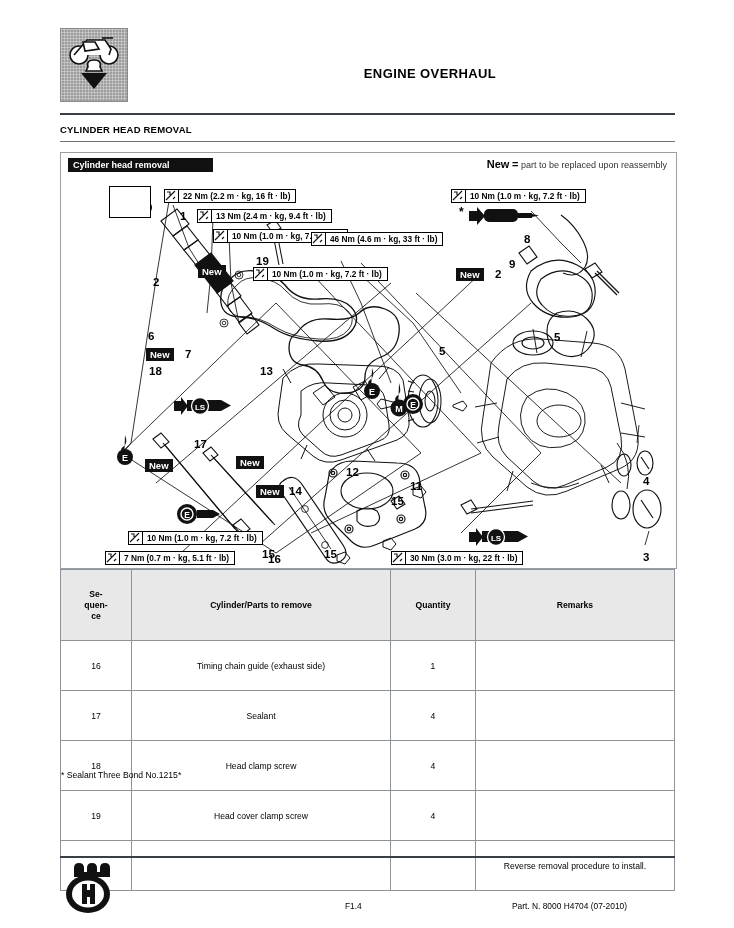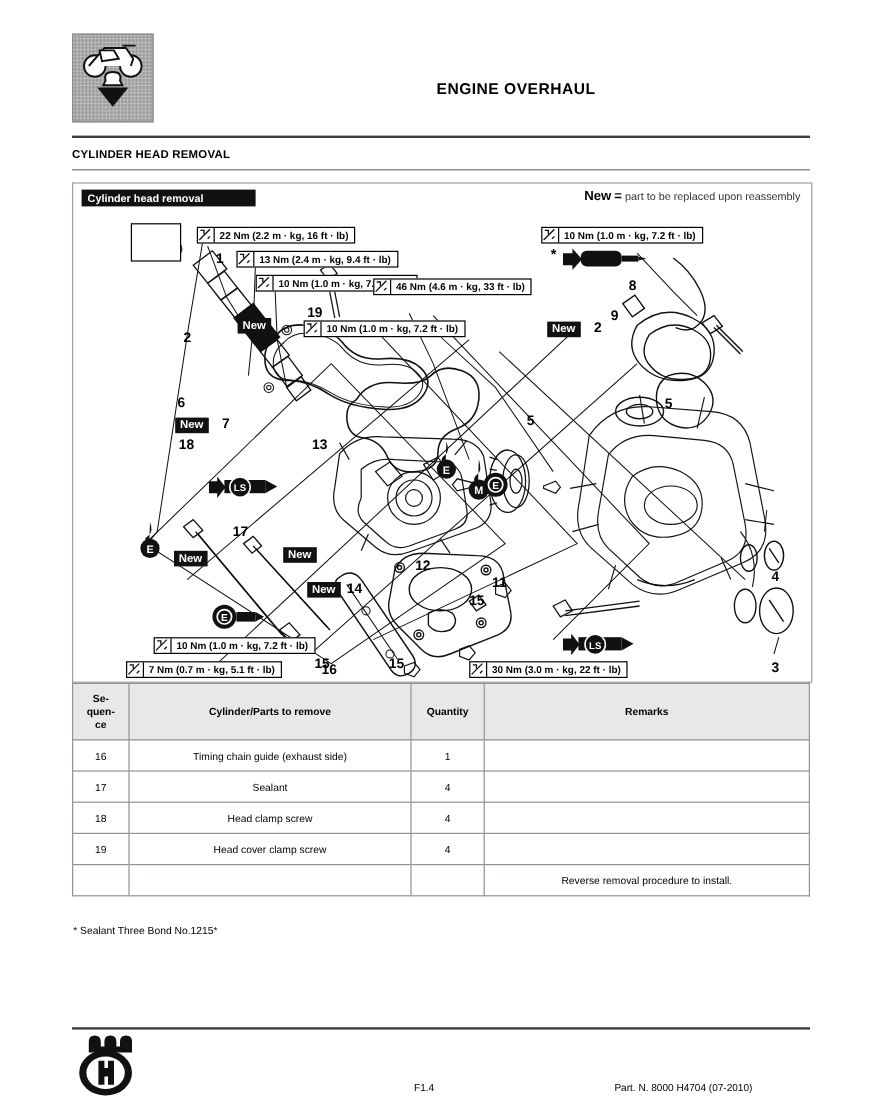--- a/index.html
+++ b/index.html
@@ -74,21 +74,21 @@
   .star{position:absolute;font-size:12px;font-weight:bold;z-index:6;}
 
   svg.art{position:absolute;left:0;top:0;width:615px;height:415px;}
 
   
   table.parts{
     position:absolute;left:60px;top:569px;width:615px;border-collapse:collapse;
     font-size:8.6px;
   }
   table.parts th,table.parts td{
-    border:1px solid #8d9398;text-align:center;vertical-align:middle;padding:0;
+    border:1px solid #8d9398;text-align:center;vertical-align:middle;padding:12px;
   }
   table.parts thead th{background:#e8e8e8;font-weight:bold;height:46px;line-height:11px;}
   table.parts tbody td{height:25px;}
   .c-seq{width:46px;}
   .c-op{width:234px;}
   .c-qty{width:60px;}
   .c-rem{width:auto;}
   tr.last td{height:45px;line-height:12px;}
 
   .footnote{position:absolute;left:61px;top:770px;font-size:8.6px;}

